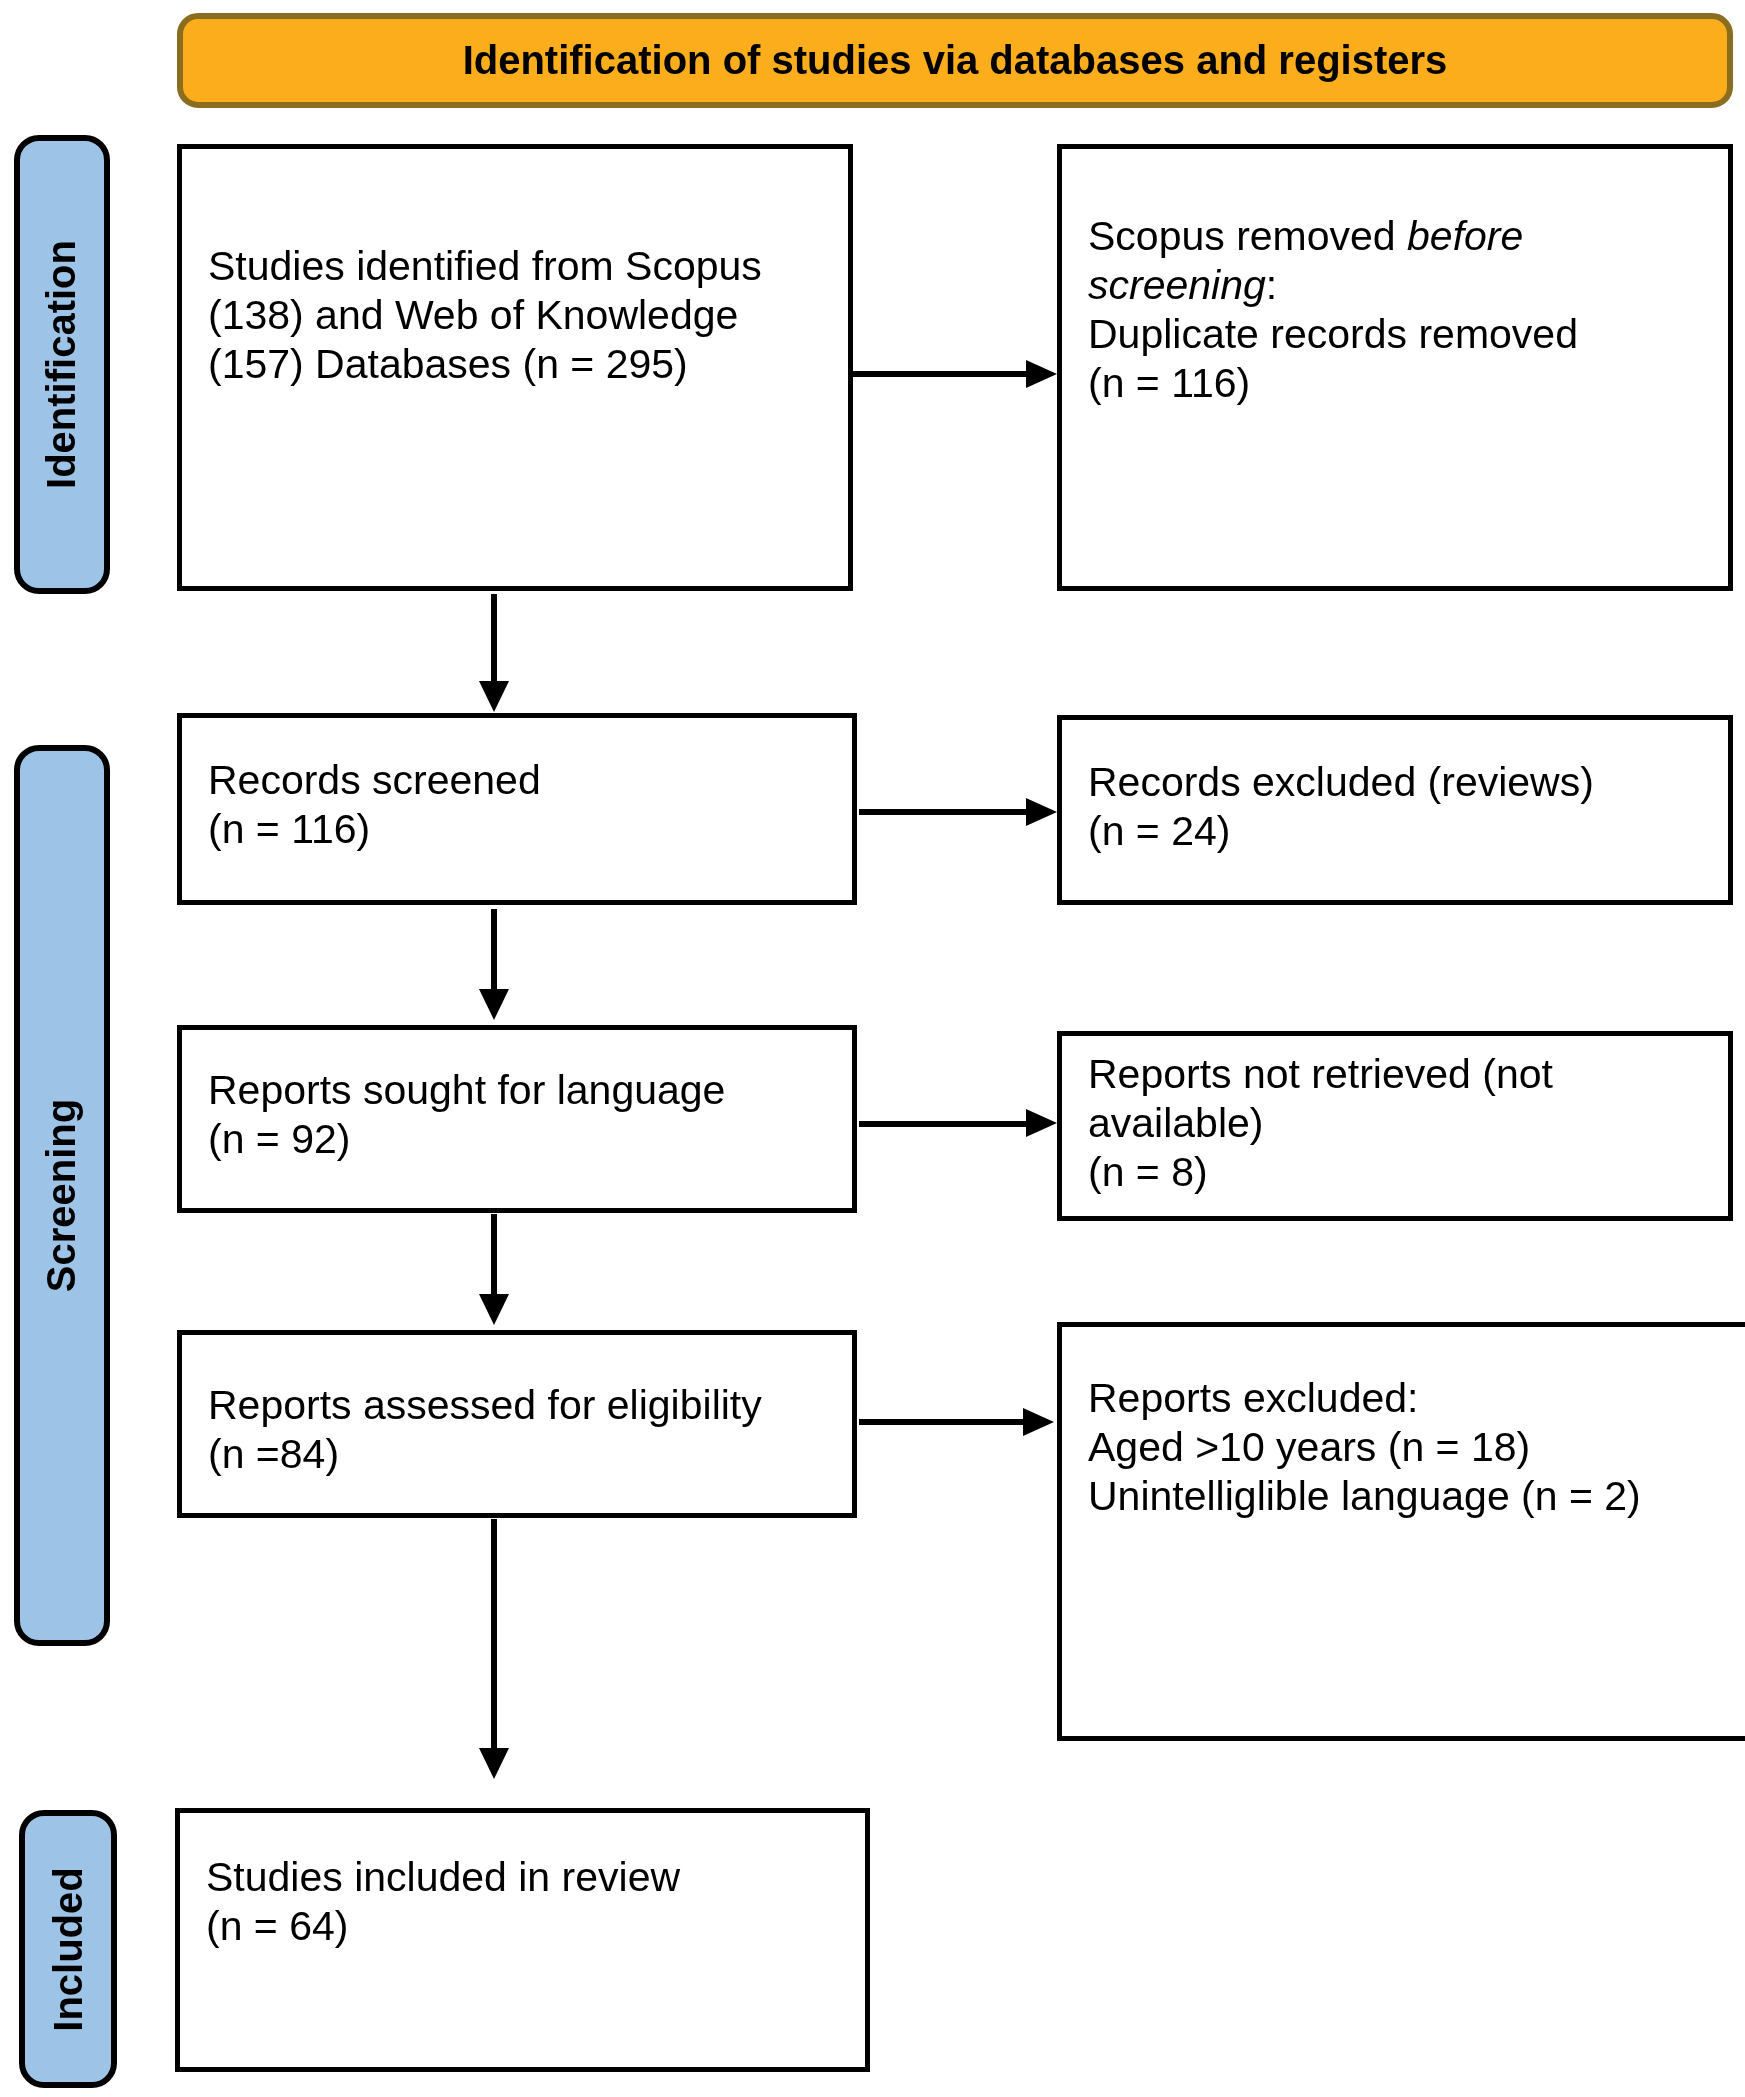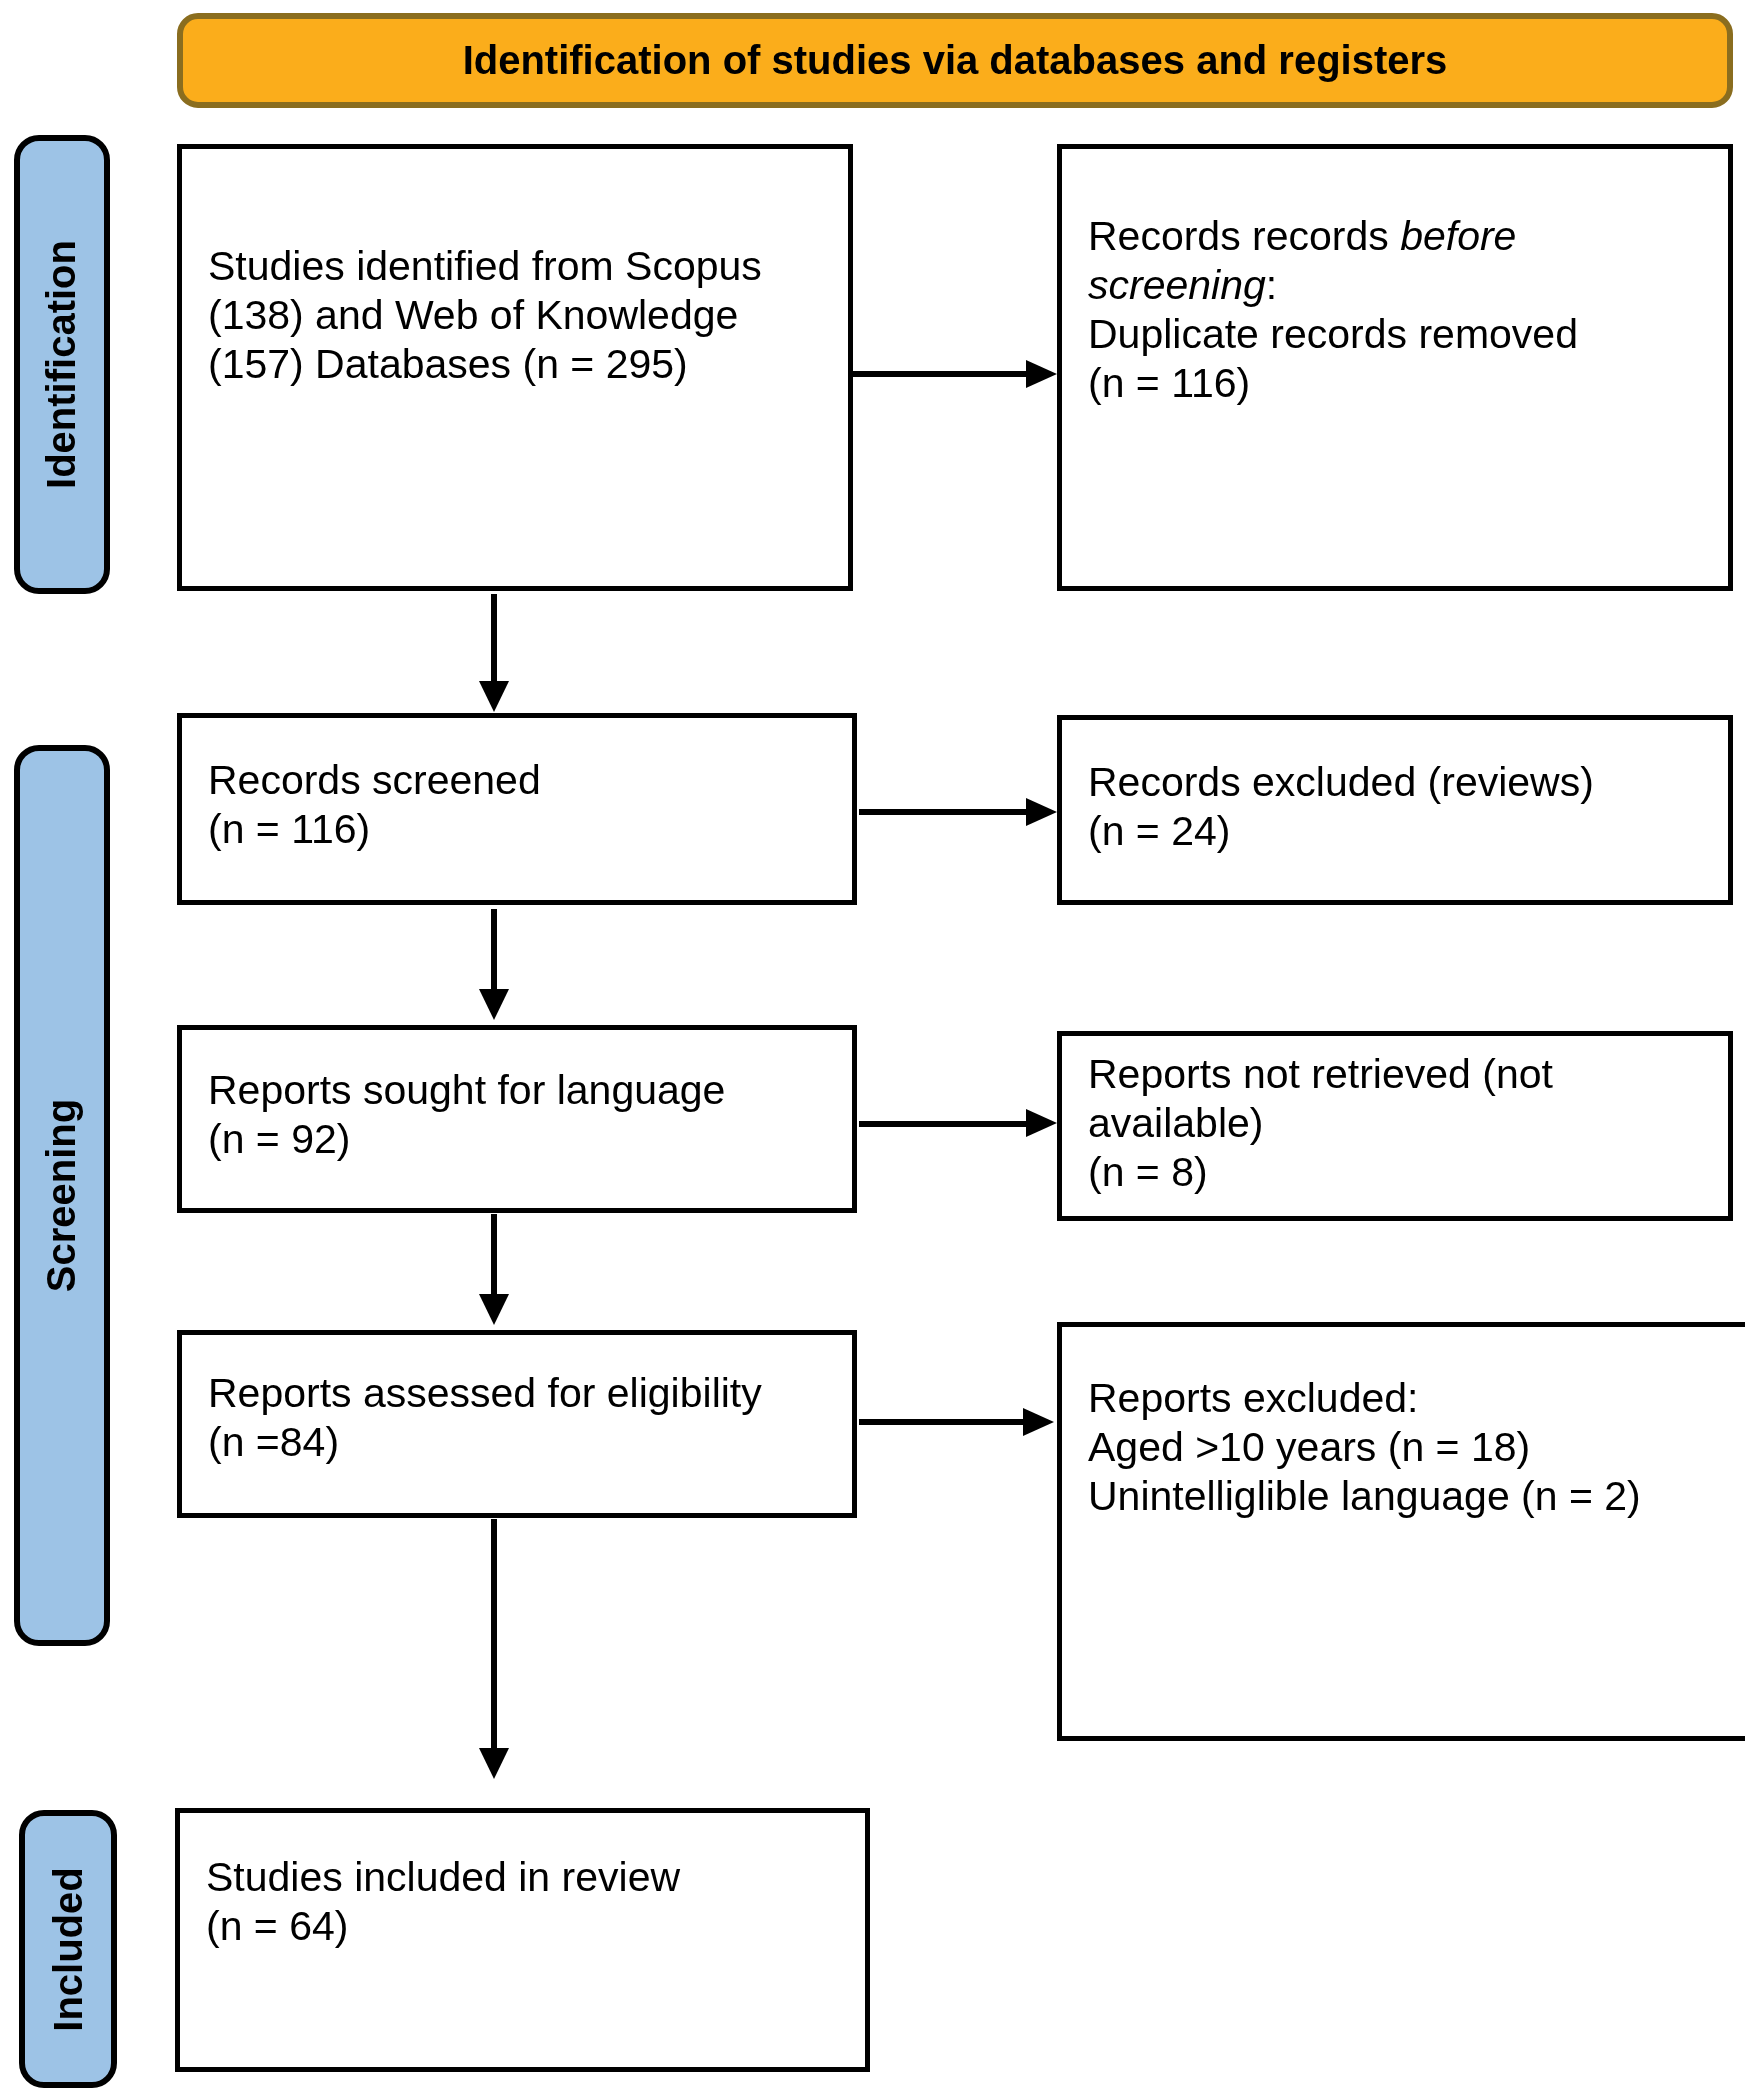--- a/index.html
+++ b/index.html
@@ -60,21 +60,21 @@
     padding-left: 26px;
     padding-right: 12.5px;
   }
   .it { font-style: italic; }
   #box-a { left: 177px;  top: 144px;  width: 676px; height: 447px; padding-top: 93px; }
   #box-b { left: 1057px; top: 144px;  width: 676px; height: 447px; padding-top: 63px; }
   #box-c { left: 177px;  top: 713px; width: 680px; height: 192px; padding-top: 38px; }
   #box-d { left: 1057px; top: 715px; width: 676px; height: 190px; padding-top: 38px; }
   #box-e { left: 177px;  top: 1025px; width: 680px; height: 188px; padding-top: 36px; }
   #box-f { left: 1057px; top: 1031px; width: 676px; height: 190px; padding-top: 13.8px; }
-  #box-g { left: 177px;  top: 1330px; width: 680px; height: 188px; padding-top: 34px; }
+  #box-g { left: 177px;  top: 1330px; width: 680px; height: 188px; padding-top: 46px; }
   #box-h { left: 1057px; top: 1322px; width: 760px; height: 419px; padding-top: 47px; }
   #box-i { left: 175px;  top: 1808px; width: 695px; height: 264px; padding-top: 40px; }
   
   .vstem { position: absolute; width: 5.6px; background: #000; }
   .hstem { position: absolute; height: 5.6px; background: #000; }
   .head-down {
     position: absolute; width: 0; height: 0;
     border-left: 15px solid transparent;
     border-right: 15px solid transparent;
     border-top: 31px solid #000;
@@ -104,21 +104,21 @@
   <div class="tab" id="tab-included">
     <span>Included</span>
   </div>
 
   <div class="box" id="box-a">
     <div class="ln">Studies identified from Scopus</div>
     <div class="ln">(138) and Web of Knowledge</div>
     <div class="ln">(157) Databases (n = 295)</div>
   </div>
   <div class="box" id="box-b">
-    <div class="ln"><span>Records records </span><span class="it">before</span></div>
+    <div class="ln"><span>Scopus removed </span><span class="it">before</span></div>
     <div class="ln"><span class="it">screening</span><span>:</span></div>
     <div class="ln">Duplicate records removed</div>
     <div class="ln">(n = 116)</div>
   </div>
 
   <div class="box" id="box-c">
     <div class="ln">Records screened</div>
     <div class="ln">(n = 116)</div>
   </div>
   <div class="box" id="box-d">

